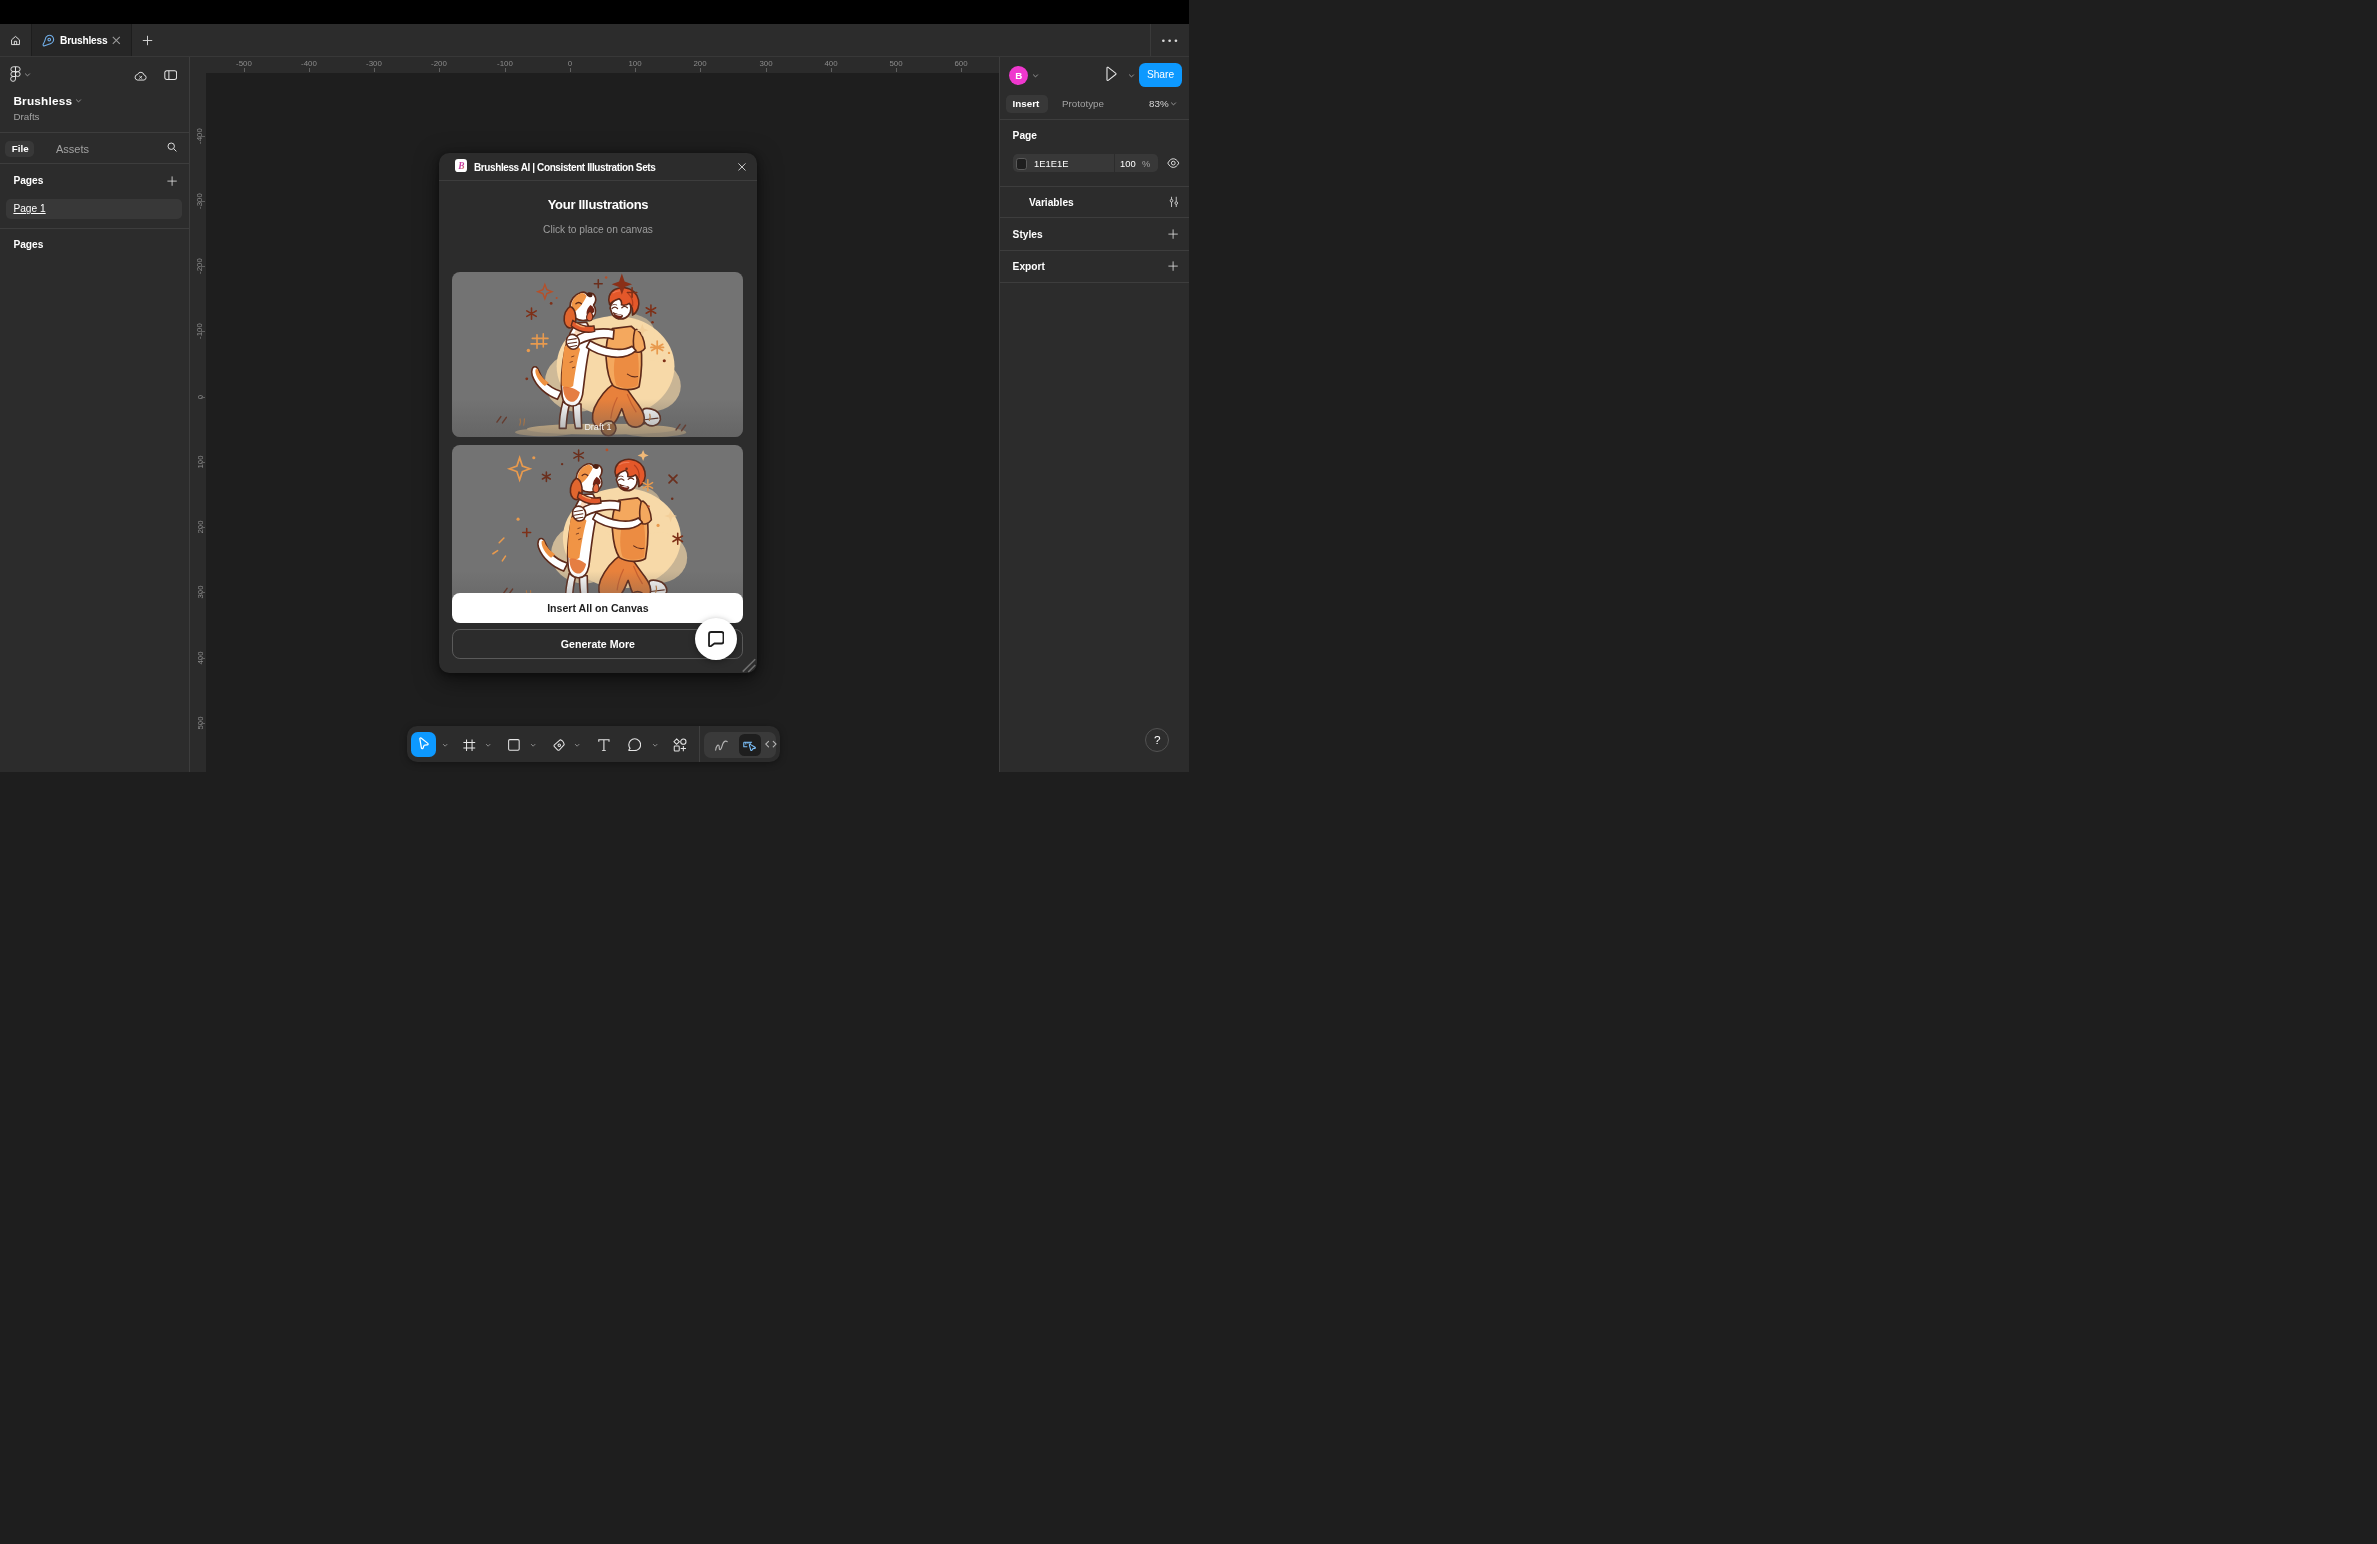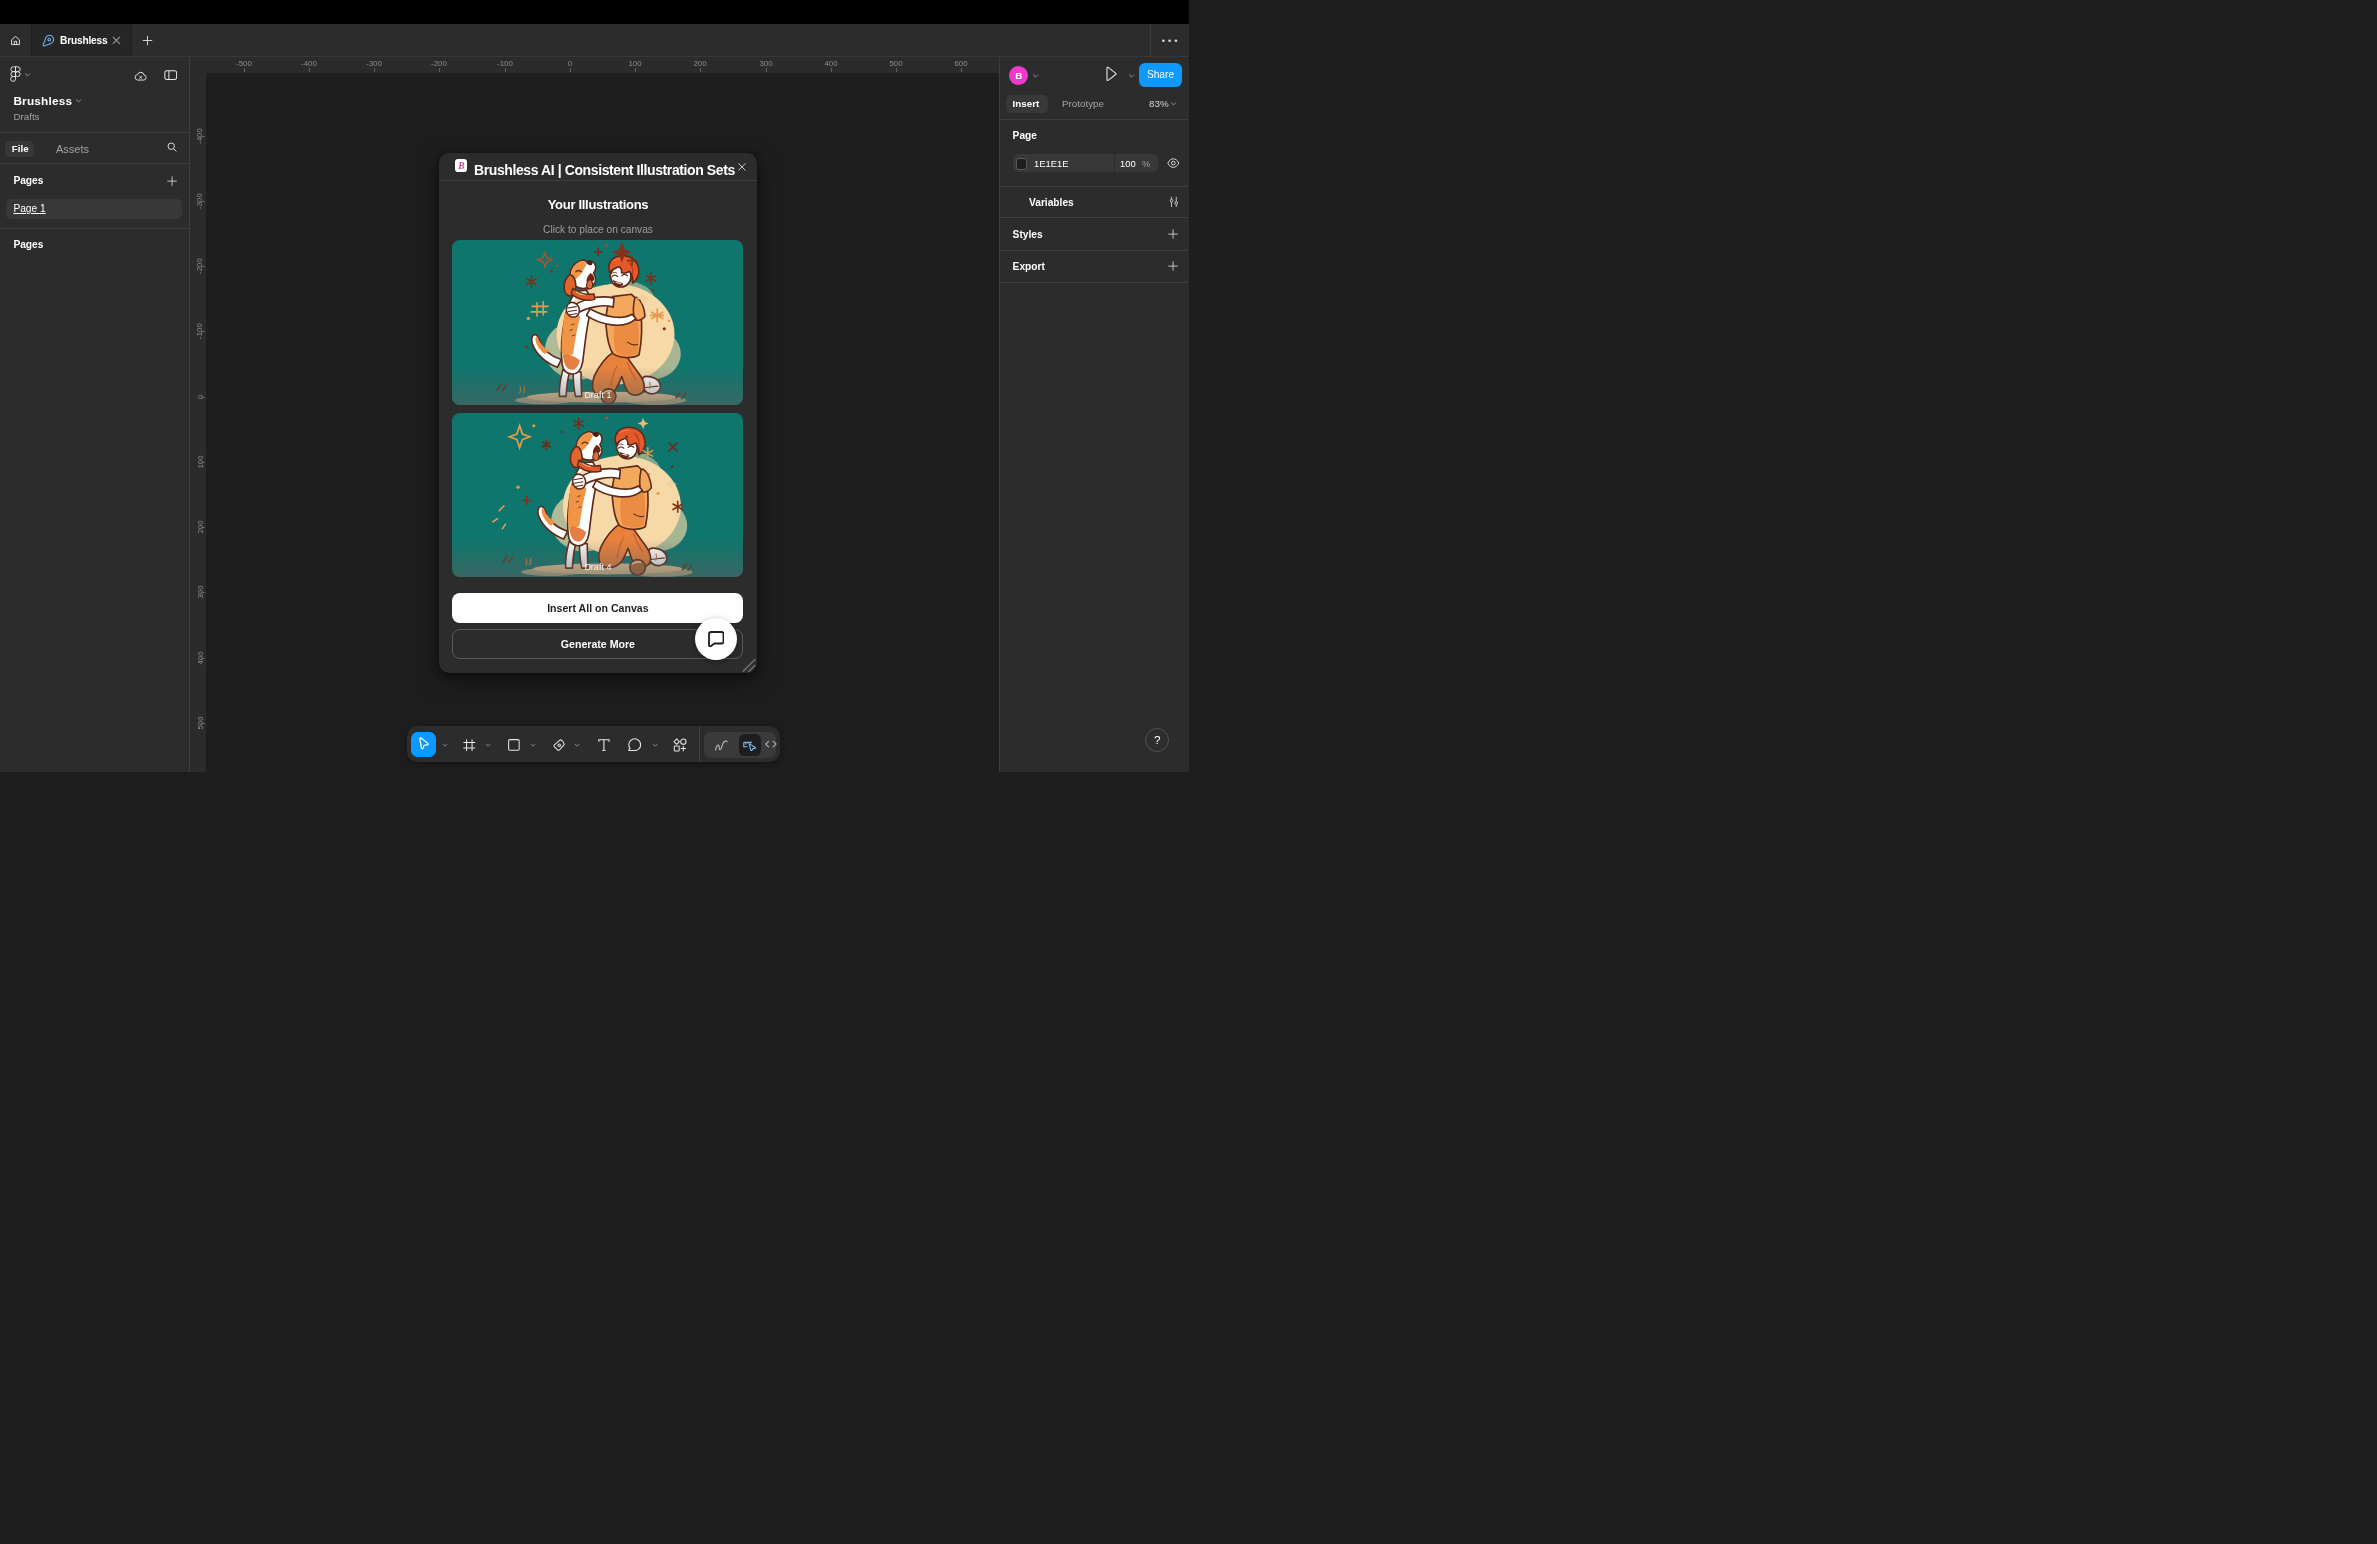--- a/index.html
+++ b/index.html
@@ -24,22 +24,22 @@
   #hruler { left:205px; top:57px; width:795px; height:15.7px; background:#2b2b2b; }
   #vruler { left:189px; top:72px; width:16.5px; height:700px; background:#2b2b2b; }
   #rulcorner { left:189px; top:57px; width:16.5px; height:15.7px; background:#2b2b2b; }
   .htick { position:absolute; bottom:0.8px; width:0.8px; height:3.9px; background:#606060; }
   .hnum { position:absolute; top:2.4px; transform:translateX(-50%); font-size:7.9px; color:#8c8c8c; }
   .vtick { position:absolute; right:0.8px; height:0.8px; width:3.9px; background:#606060; }
   .vnum { position:absolute; right:5.5px; transform:translate(50%,-50%) rotate(-90deg); font-size:7.9px; color:#8c8c8c; white-space:nowrap; }
   
   #modal { left:439px; top:153px; width:318px; height:520px; background:#2c2c2c; border-radius:10.2px; box-shadow:0 6.3px 23.6px rgba(0,0,0,.5), 0 1.6px 6.3px rgba(0,0,0,.4); }
   #mhead { position:absolute; left:0; top:0; width:100%; height:28px; border-bottom:0.8px solid #3d3d3d; }
-  #mtitle { position:absolute; left:35px; top:9px; font-size:14px; font-weight:700; color:#fff; letter-spacing:-0.4px; }
-  .card { position:absolute; left:13.4px; width:291px; height:165px; background:#0f766e; border-radius:7.9px; overflow:hidden; }
+  #mtitle { position:absolute; left:35px; top:9px; font-size:10px; font-weight:700; color:#fff; letter-spacing:-0.4px; }
+  .card { position:absolute; left:13.4px; width:291px; height:165px; background:#737373; border-radius:7.9px; overflow:hidden;margin-top:32px; }
   .scrim { position:absolute; left:0; bottom:0; width:100%; height:38px; background:linear-gradient(to bottom, rgba(90,90,90,0), rgba(90,90,90,.55)); }
   .draftlbl { position:absolute; left:0; bottom:4.7px; width:100%; text-align:center; color:#f3f3f3; font-size:9px; }
   .mbtn { position:absolute; left:13.4px; width:291px; height:30px; border-radius:7.9px; text-align:center; line-height:30px; font-size:10.6px; font-weight:700; }
   
   #toolbar { left:407px; top:726px; width:373px; height:36px; background:#2c2c2c; border-radius:10.2px; box-shadow:0 1.6px 7.9px rgba(0,0,0,.35); }
   .chev { position:absolute; width:6.3px; height:6.3px; }
   
   #chatfab { left:695px; top:618px; width:42px; height:42px; border-radius:50%; background:#fff; box-shadow:0 1.6px 6.3px rgba(0,0,0,.35); }
   #helpfab { left:1145px; top:728px; width:24.4px; height:24.4px; border-radius:50%; background:#2e2e2e; border:0.8px solid #525252; color:#fff; text-align:center; line-height:23px; font-size:11.8px; }
 </style>

